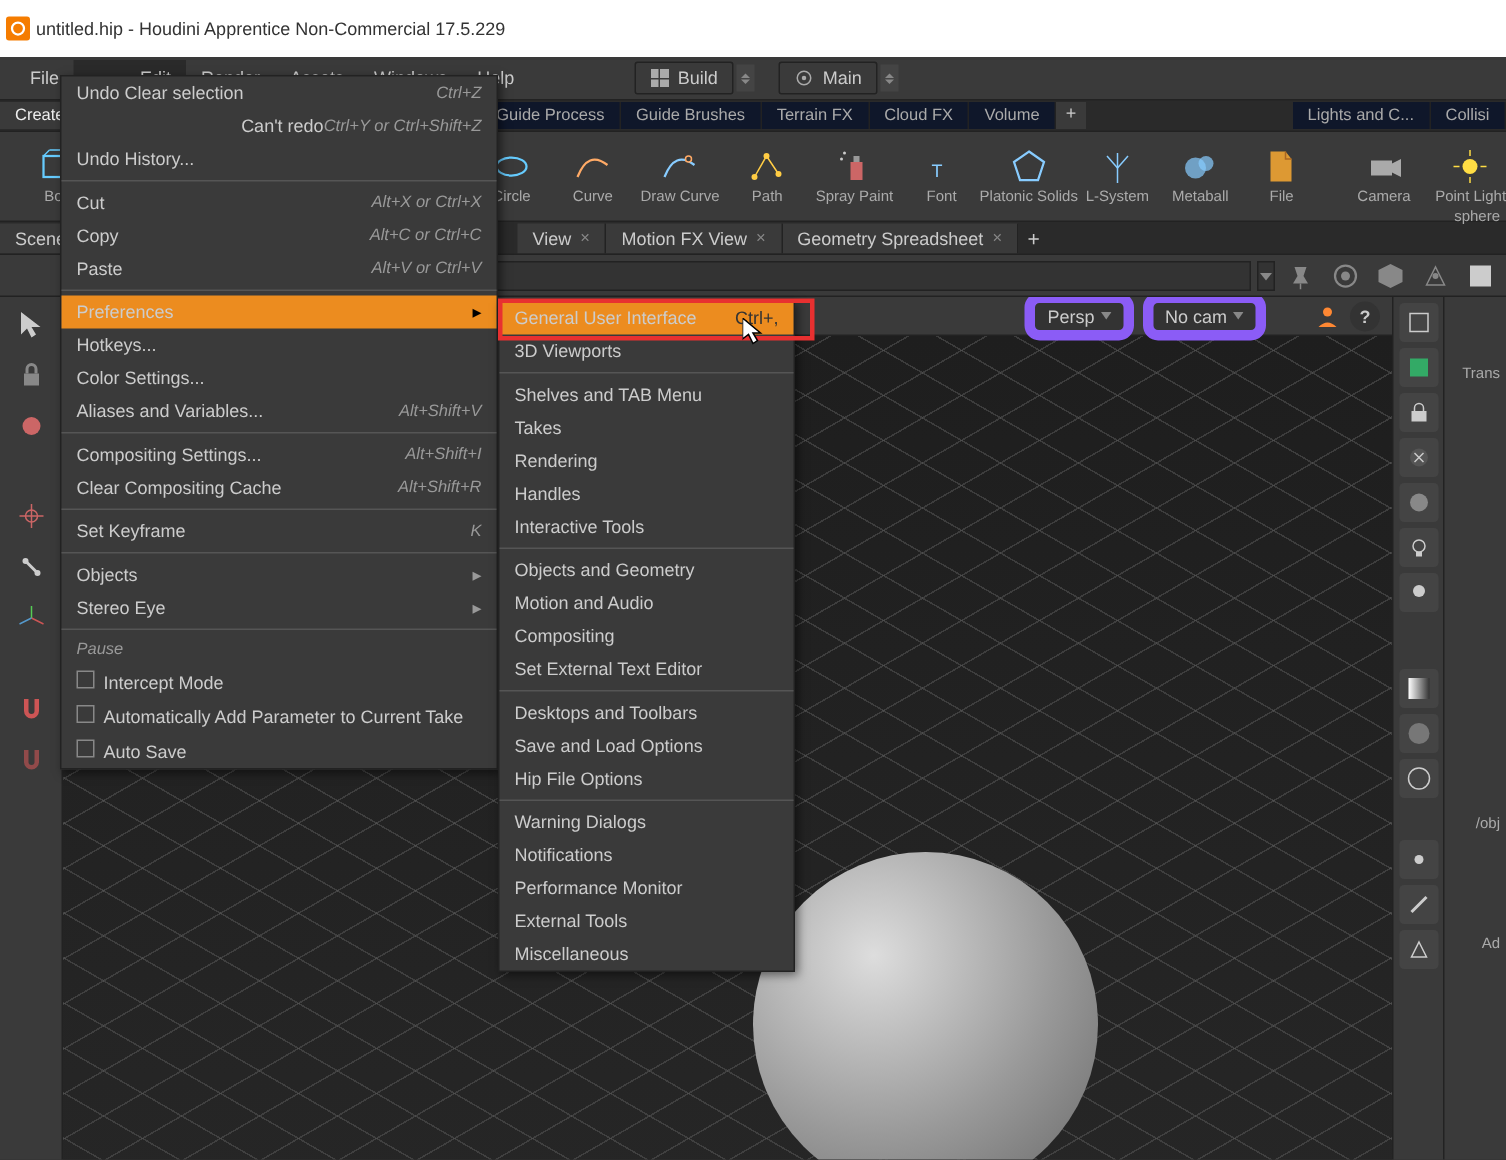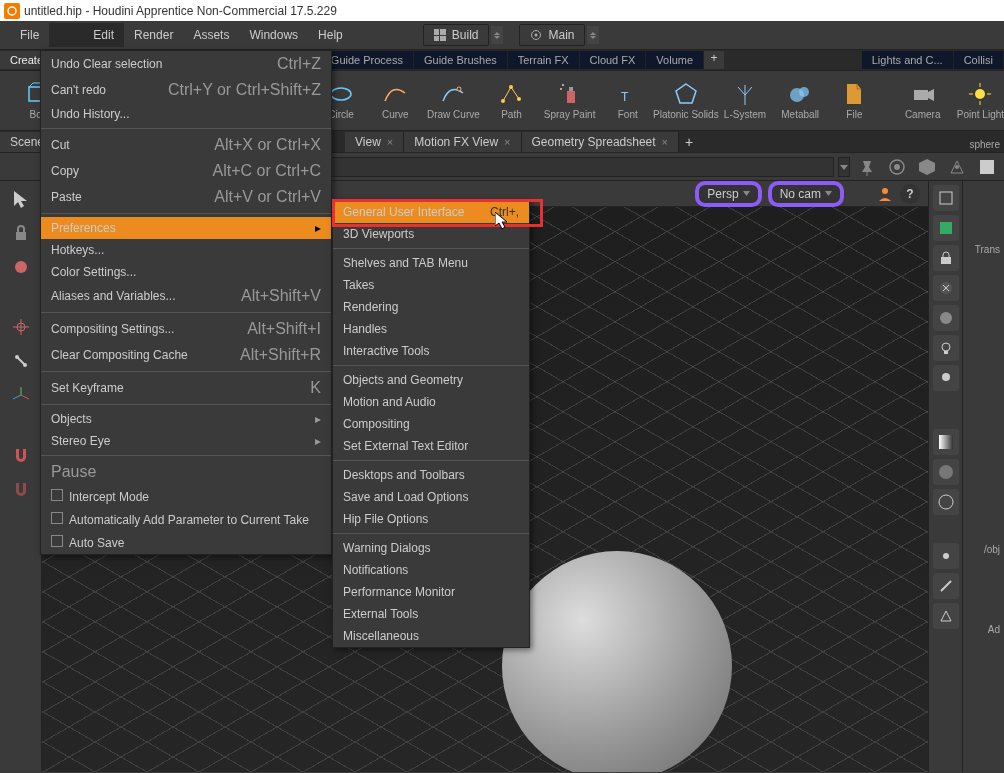--- a/index.html
+++ b/index.html
@@ -1,18 +1,18 @@
 <!DOCTYPE html>
 <html><head>
 <meta charset="utf-8">
 <style>
 * { margin: 0; padding: 0; box-sizing: border-box; font-family: "Segoe UI", Tahoma, sans-serif; font-size: 12px; color: #ccc; }
 body { width: 1004px; height: 773px; background: #3a3a3a; overflow: hidden; position: relative; }
 
-.titlebar { height: 21px; background: #fff; display: flex; align-items: center; padding-left: 4px; }
+.titlebar { height: 38px; background: #fff; display: flex; align-items: center; padding-left: 4px; }
 .titlebar .logo { width: 16px; height: 16px; background: #f57c00; display: flex; align-items: center; justify-content: center; margin-right: 4px; border-radius: 2px;}
 .titlebar .title { color: #333; font-size: 12px; }
 
 .menubar { height: 28px; background: #3a3a3a; display: flex; align-items: center; padding-left: 10px; gap: 0; }
 .menubar .menuitem { padding: 5px 10px; color: #ccc; }
 .menubar .menuitem.active { background: #2a2a2a; padding-left: 44px; }
 .menubar .mode { margin-left: 10px; display:flex; align-items:center; gap:6px; padding: 3px 10px; background:#3a3a3a; border:1px solid #222; border-radius:2px;}
 .menubar .updn { width:12px; height:18px; background:#444; margin-left:2px; display:flex; flex-direction:column; justify-content:center; align-items:center; gap:1px;}
 .menubar .updn i { width:0;height:0;border-left:3px solid transparent;border-right:3px solid transparent;}
 .menubar .updn .up{border-bottom:3px solid #888;}
@@ -43,37 +43,37 @@
 
 .main { position:relative; height: calc(773px - 22px - 28px - 22px - 60px - 22px - 28px); display:flex;}
 .leftstrip { width:42px; background:#3a3a3a; border-right:1px solid #222; display:flex; flex-direction:column; gap:6px; padding-top:4px; align-items:center;}
 .leftstrip .ibtn{width:28px;height:28px;display:flex;align-items:center;justify-content:center;}
 .viewport { flex:1; position:relative; background:#2a2a2a; overflow:hidden;}
 .rightstrip { width:34px; background:#3a3a3a; border-left:1px solid #222; display:flex; flex-direction:column; gap:4px; padding-top:4px; align-items:center;}
 .rightstrip .ibtn{width:26px;height:26px;display:flex;align-items:center;justify-content:center; background:#444; border-radius:3px;}
 .rightpanel { width:42px; background:#3a3a3a; border-left:1px solid #222;}
 
 .viewport .topstrip{position:absolute;top:0;left:0;right:0;height:26px;background:#3a3a3a;border-bottom:1px solid #222;display:flex;align-items:center;justify-content:flex-end;gap:6px;padding:0 8px;}
-.viewport .topstrip .chip{padding:2px 8px;background:#333;border:4px solid #8b5cf6;border-radius:10px;font-size:10px;color:#ccc;display:flex;align-items:center;gap:4px;}
+.viewport .topstrip .chip{padding:2px 8px;background:#333;border:7px solid #8b5cf6;border-radius:10px;font-size:10px;color:#ccc;display:flex;align-items:center;gap:4px;}
 .viewport .topstrip .help{width:20px;height:20px;border-radius:10px;background:#333;display:flex;align-items:center;justify-content:center;font-weight:bold;}
 
 .sphere{position:absolute;left:460px;top:370px;width:230px;height:230px;border-radius:50%;background:radial-gradient(circle at 35% 30%, #ddd, #999 55%, #666);}
 
 .gridbg{position:absolute;inset:26px 0 0 0;background:
   repeating-linear-gradient(30deg, rgba(90,90,90,0.5) 0 1px, transparent 1px 26px),
   repeating-linear-gradient(-30deg, rgba(90,90,90,0.5) 0 1px, transparent 1px 26px),
   linear-gradient(#1e1e1e,#262626);
 }
 
 
 .dropdown { position:absolute; left:40px; top:50px; width:292px; background:#3a3a3a; border:1px solid #222; box-shadow:2px 2px 6px rgba(0,0,0,0.5); z-index:50;}
 .dropdown .row { display:flex; justify-content:space-between; align-items:center; padding:4px 10px; color:#ccc;}
-.dropdown .row.disabled{color:#777;}
+.dropdown .row.disabled{color:#777;justify-content:flex-end;}
 .dropdown .row.hover{background:#ec8c1f;color:#000;}
-.dropdown .row .sc{color:#999;font-size:16px;}
+.dropdown .row .sc{color:#999;font-style:italic;font-size:11px;}
 .dropdown .sep{height:1px;background:#555;margin:3px 0;}
 .dropdown .chk{display:inline-block;width:12px;height:12px;border:1px solid #888;margin-right:6px;}
 .dropdown .arr{color:#999;}
 .dropdown .row.hover .arr{color:#000;}
 
 .submenu { position:absolute; left:332px; top:200px; width:198px; background:#3a3a3a; border:1px solid #222; box-shadow:2px 2px 6px rgba(0,0,0,0.5); z-index:51;}
 .submenu .row{padding:4px 10px;color:#ccc;display:flex;justify-content:space-between;align-items:center;}
 .submenu .row.hl{background:#ec8c1f;color:#000;}
 .submenu .row.hl .sc{color:#333;}
 .submenu .sep{height:1px;background:#555;margin:3px 0;}

